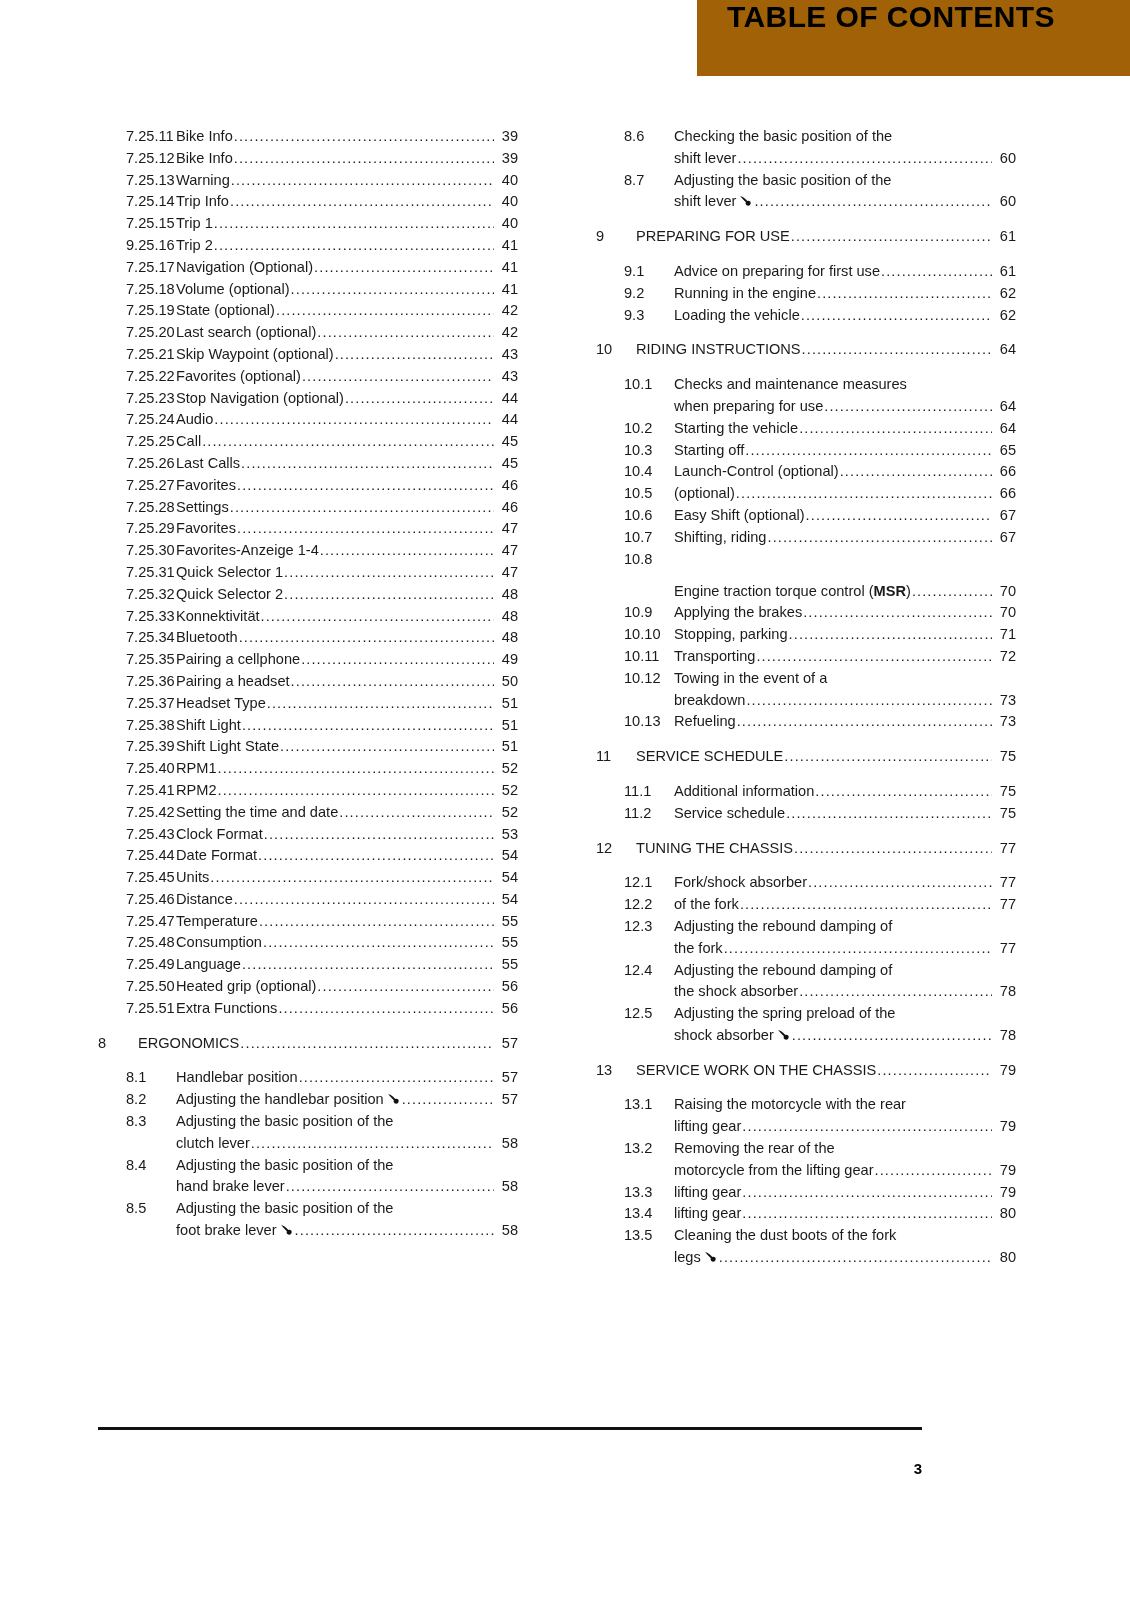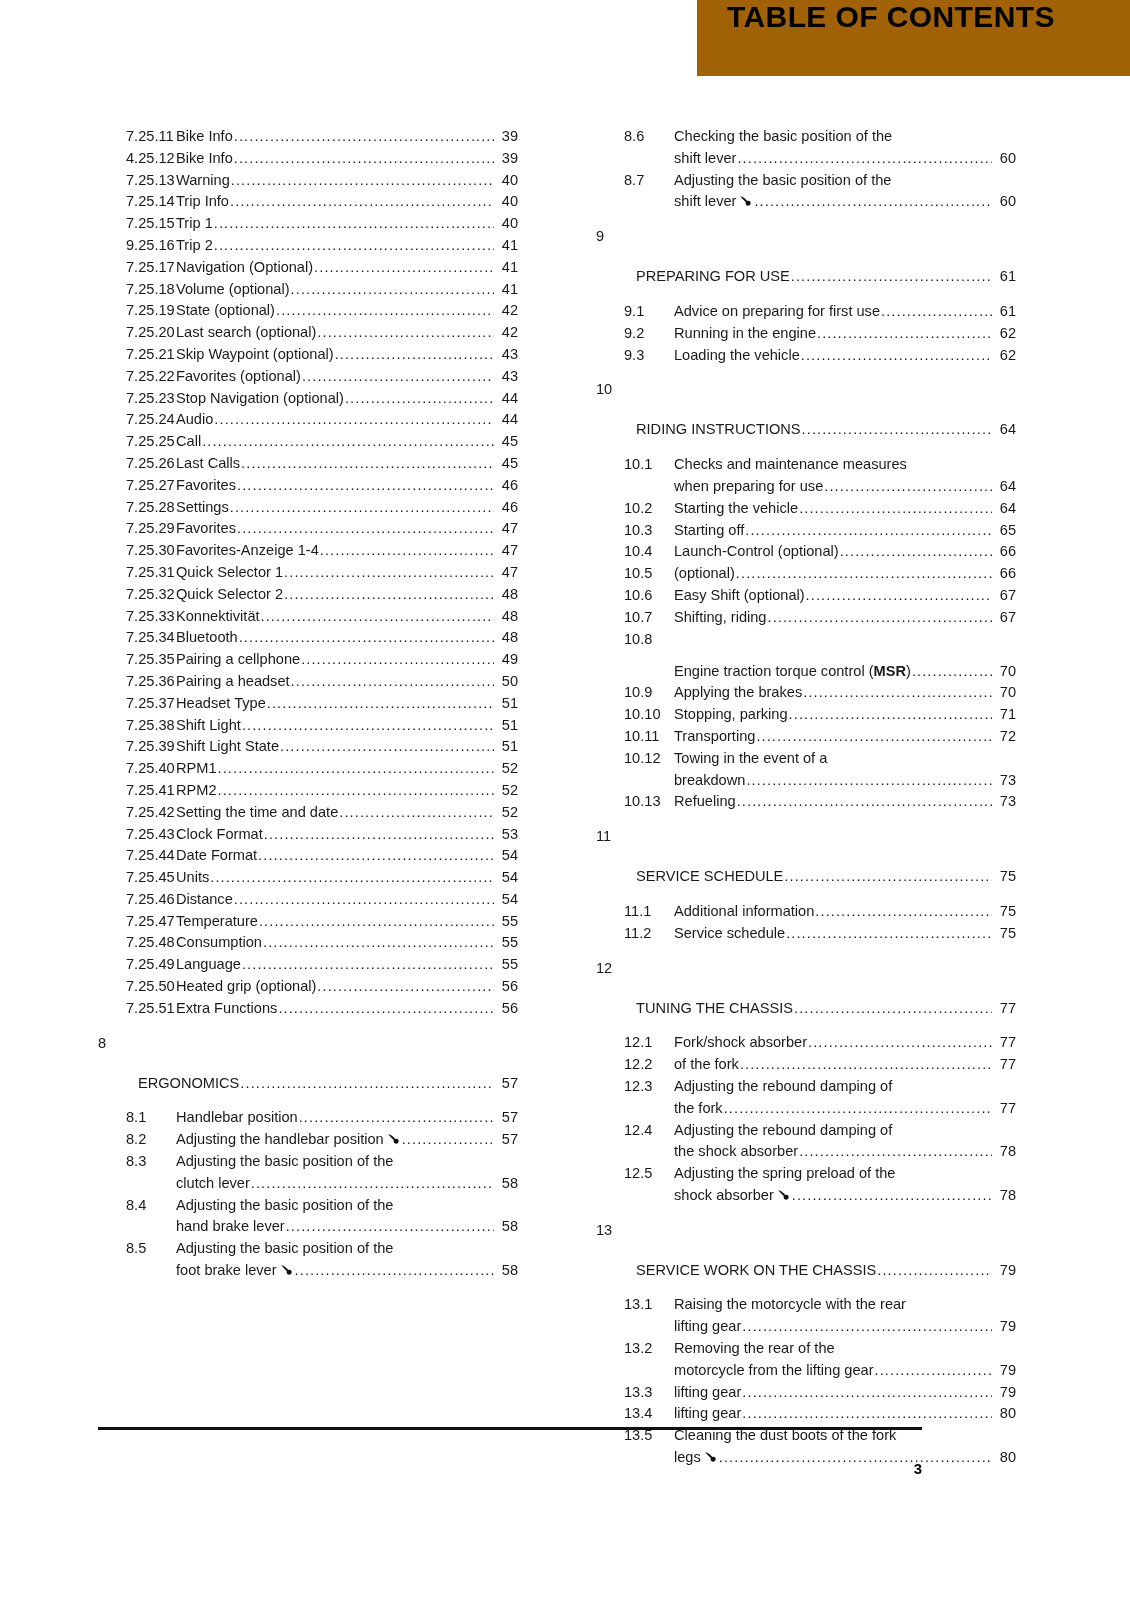--- a/index.html
+++ b/index.html
@@ -64,21 +64,20 @@
   .row.chapter {
     margin-top: 13px;
     margin-bottom: 13px;
   }
   .row.chapter .num {
     width: 40px;
     flex: 0 0 40px;
   }
   .row.chapter .title-cell {
     margin-left: 0px;
-    margin-top: 40px;
   }
 
   .num {
     flex: 0 0 78px;
     width: 78px;
     white-space: nowrap;
   }
   .row.sub .num { margin-left: 28px; flex-basis: 50px; width: 50px; }
 
   .title-cell {
@@ -162,21 +161,21 @@
         <div class="num">7.25.11</div>
         <div class="title-cell">
           <div class="line">
             <span class="txt">Bike Info</span>
             <span class="dots">................................................................................</span>
             <span class="pg">39</span>
           </div>
         </div>
       </div>
       <div class="row sub">
-        <div class="num">4.25.12</div>
+        <div class="num">7.25.12</div>
         <div class="title-cell">
           <div class="line">
             <span class="txt">Bike Info</span>
             <span class="dots">................................................................................</span>
             <span class="pg">39</span>
           </div>
         </div>
       </div>
       <div class="row sub">
         <div class="num">7.25.13</div>

